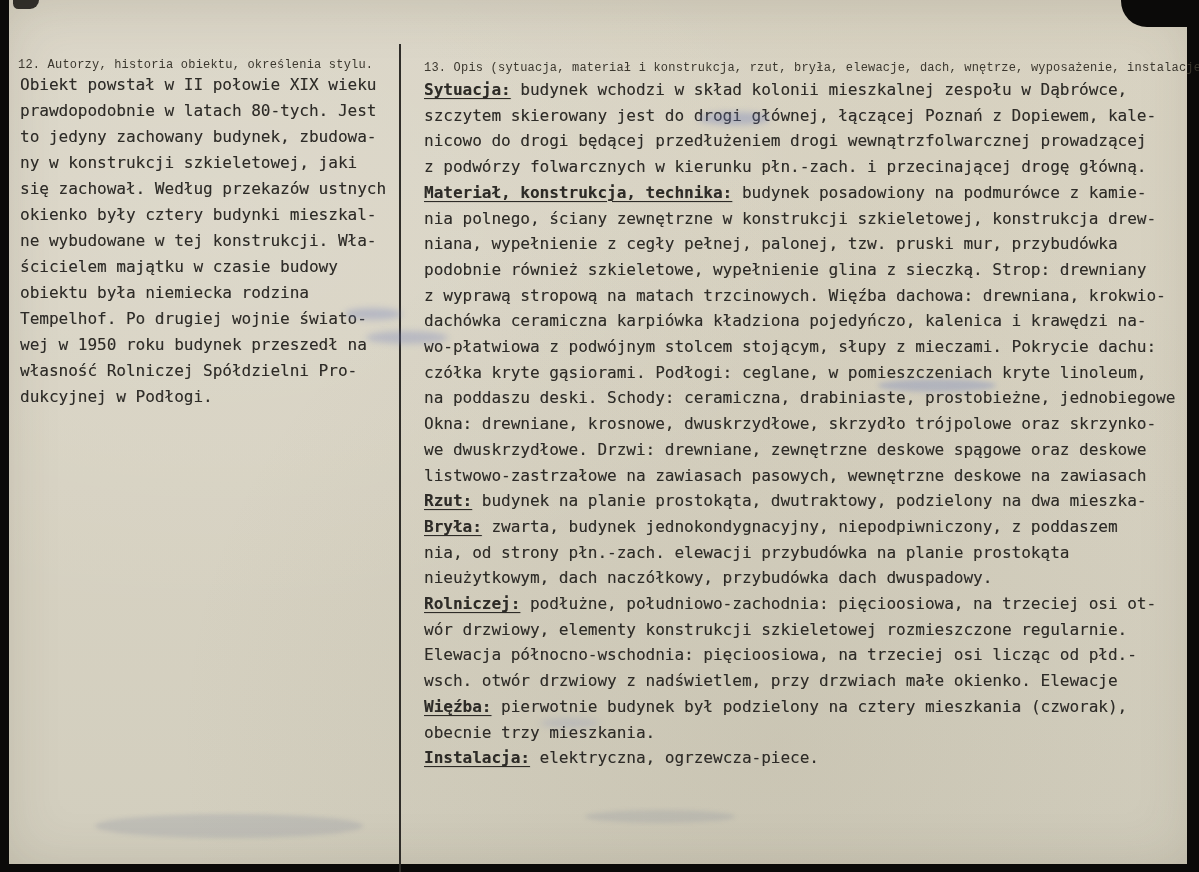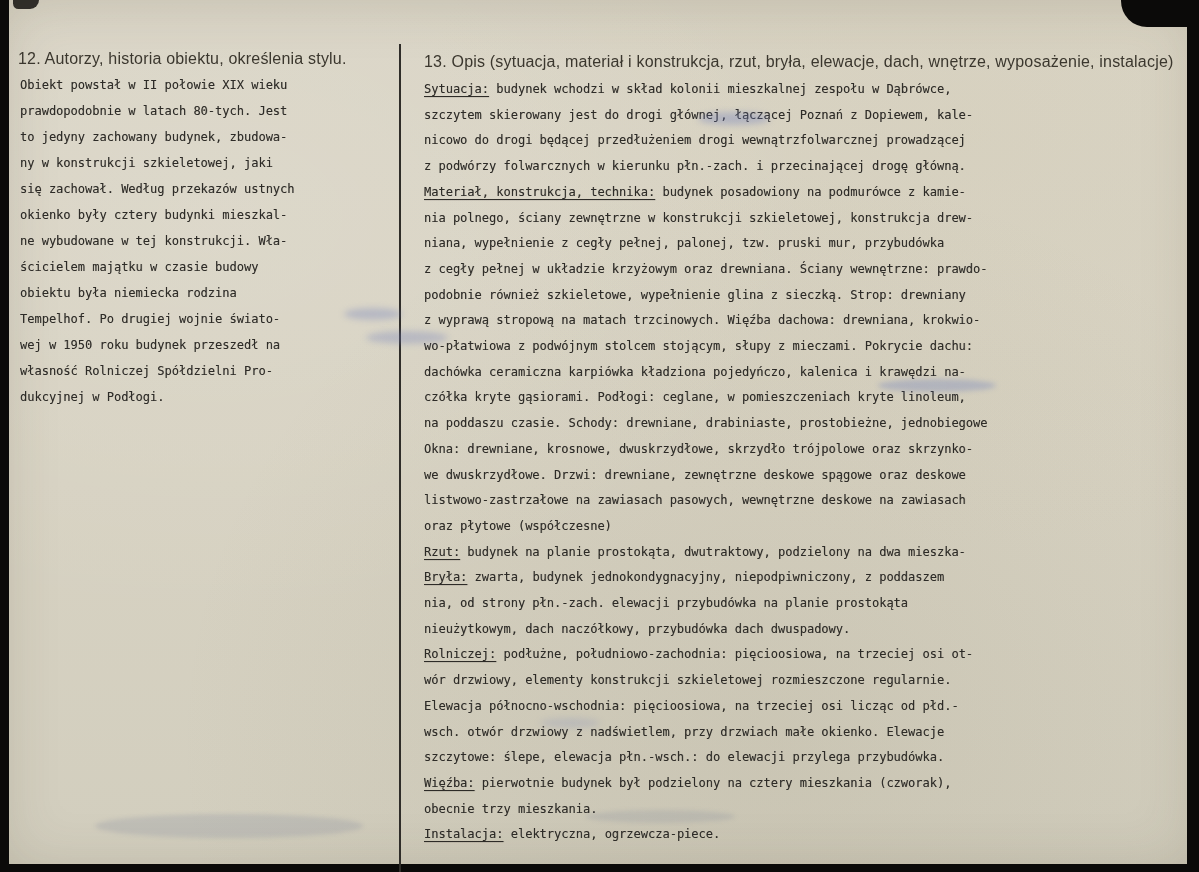--- a/index.html
+++ b/index.html
@@ -46,43 +46,45 @@
   .divider {
     position: absolute;
     left: 399px; top: 44px;
     width: 2px; height: 828px;
     background: #2f2d29;
   }
 
   
   .col-header {
     position: absolute;
-    font-family: Liberation Sans, sans-serif;
-    font-size: 16px;
+    font-family: Liberation Mono, monospace;
+    font-size: 12px;
     color: #3b372e;
     letter-spacing: 0.2px;
     white-space: nowrap;
+    margin-top: 8px;
   }
   .col-header.left  { left: 18px;  top: 50px; }
   .col-header.right { left: 424px; top: 53px; }
 
   
   .body {
     position: absolute;
     color: #2d2b27;
-    font-size: 12px;
+    font-size: 16px;
     text-shadow: 0.3px 0.3px 0 rgba(45,43,39,0.35);
   }
   .body.left  { left: 20px;  top: 72px;  width: 378px; line-height: 26px; }
   .body.right { left: 424px; top: 77px;  width: 772px; line-height: 25.7px; }
   .tline { white-space: pre; height: inherit; }
   .kw {
     text-decoration: underline;
     text-decoration-thickness: 1.2px;
     text-underline-offset: 3px;
+    font-weight: bold;
   }
 
   
   .smudge { position: absolute; border-radius: 50%; pointer-events: none; }
   .smudge-1 { left: 698px; top: 112px; width: 72px;  height: 13px; background: rgba(108,124,186,0.35); filter: blur(3px); }
   .smudge-2 { left: 344px; top: 308px; width: 58px;  height: 12px; background: rgba(108,124,186,0.32); filter: blur(3px); }
   .smudge-3 { left: 366px; top: 331px; width: 82px;  height: 13px; background: rgba(108,124,186,0.30); filter: blur(3px); }
   .smudge-4 { left: 878px; top: 379px; width: 118px; height: 13px; background: rgba(100,118,190,0.30); filter: blur(2.5px); }
   .smudge-5 { left: 95px;  top: 814px; width: 268px; height: 24px; background: rgba(95,105,145,0.16); filter: blur(2px); }
   .smudge-6 { left: 585px; top: 810px; width: 150px; height: 13px; background: rgba(95,105,145,0.14); filter: blur(2px); }
@@ -120,40 +122,37 @@
 
   <div class="col-header right">13. Opis (sytuacja, materiał i konstrukcja, rzut, bryła, elewacje, dach, wnętrze, wyposażenie, instalacje)</div>
   <div class="body right" id="right-body">
       <div class="tline"><span class="kw">Sytuacja:</span> budynek wchodzi w skład kolonii mieszkalnej zespołu w Dąbrówce,</div>
       <div class="tline">szczytem skierowany jest do drogi głównej, łączącej Poznań z Dopiewem, kale-</div>
       <div class="tline">nicowo do drogi będącej przedłużeniem drogi wewnątrzfolwarcznej prowadzącej</div>
       <div class="tline">z podwórzy folwarcznych w kierunku płn.-zach. i przecinającej drogę główną.</div>
       <div class="tline"><span class="kw">Materiał, konstrukcja, technika:</span> budynek posadowiony na podmurówce z kamie-</div>
       <div class="tline">nia polnego, ściany zewnętrzne w konstrukcji szkieletowej, konstrukcja drew-</div>
       <div class="tline">niana, wypełnienie z cegły pełnej, palonej, tzw. pruski mur, przybudówka</div>
-      <div class="tline">z cegły pełnej w układzie krzyżowym oraz drewniana. Ściany wewnętrzne: prawdo-</div>
       <div class="tline">podobnie również szkieletowe, wypełnienie glina z sieczką. Strop: drewniany</div>
       <div class="tline">z wyprawą stropową na matach trzcinowych. Więźba dachowa: drewniana, krokwio-</div>
+      <div class="tline">dachówka ceramiczna karpiówka kładziona pojedyńczo, kalenica i krawędzi na-</div>
       <div class="tline">wo-płatwiowa z podwójnym stolcem stojącym, słupy z mieczami. Pokrycie dachu:</div>
-      <div class="tline">dachówka ceramiczna karpiówka kładziona pojedyńczo, kalenica i krawędzi na-</div>
       <div class="tline">czółka kryte gąsiorami. Podłogi: ceglane, w pomieszczeniach kryte linoleum,</div>
-      <div class="tline">na poddaszu czasie. Schody: drewniane, drabiniaste, prostobieżne, jednobiegowe</div>
+      <div class="tline">na poddaszu deski. Schody: ceramiczna, drabiniaste, prostobieżne, jednobiegowe</div>
       <div class="tline">Okna: drewniane, krosnowe, dwuskrzydłowe, skrzydło trójpolowe oraz skrzynko-</div>
       <div class="tline">we dwuskrzydłowe. Drzwi: drewniane, zewnętrzne deskowe spągowe oraz deskowe</div>
       <div class="tline">listwowo-zastrzałowe na zawiasach pasowych, wewnętrzne deskowe na zawiasach</div>
-      <div class="tline">oraz płytowe (współczesne)</div>
       <div class="tline"><span class="kw">Rzut:</span> budynek na planie prostokąta, dwutraktowy, podzielony na dwa mieszka-</div>
       <div class="tline"><span class="kw">Bryła:</span> zwarta, budynek jednokondygnacyjny, niepodpiwniczony, z poddaszem</div>
       <div class="tline">nia, od strony płn.-zach. elewacji przybudówka na planie prostokąta</div>
       <div class="tline">nieużytkowym, dach naczółkowy, przybudówka dach dwuspadowy.</div>
       <div class="tline"><span class="kw">Rolniczej:</span> podłużne, południowo-zachodnia: pięcioosiowa, na trzeciej osi ot-</div>
       <div class="tline">wór drzwiowy, elementy konstrukcji szkieletowej rozmieszczone regularnie.</div>
       <div class="tline">Elewacja północno-wschodnia: pięcioosiowa, na trzeciej osi licząc od płd.-</div>
       <div class="tline">wsch. otwór drzwiowy z nadświetlem, przy drzwiach małe okienko. Elewacje</div>
-      <div class="tline">szczytowe: ślepe, elewacja płn.-wsch.: do elewacji przylega przybudówka.</div>
       <div class="tline"><span class="kw">Więźba:</span> pierwotnie budynek był podzielony na cztery mieszkania (czworak),</div>
       <div class="tline">obecnie trzy mieszkania.</div>
       <div class="tline"><span class="kw">Instalacja:</span> elektryczna, ogrzewcza-piece.</div>
     </div>
 
   <div class="smudge smudge-1"></div>
   <div class="smudge smudge-2"></div>
   <div class="smudge smudge-3"></div>
   <div class="smudge smudge-4"></div>
   <div class="smudge smudge-5"></div>

